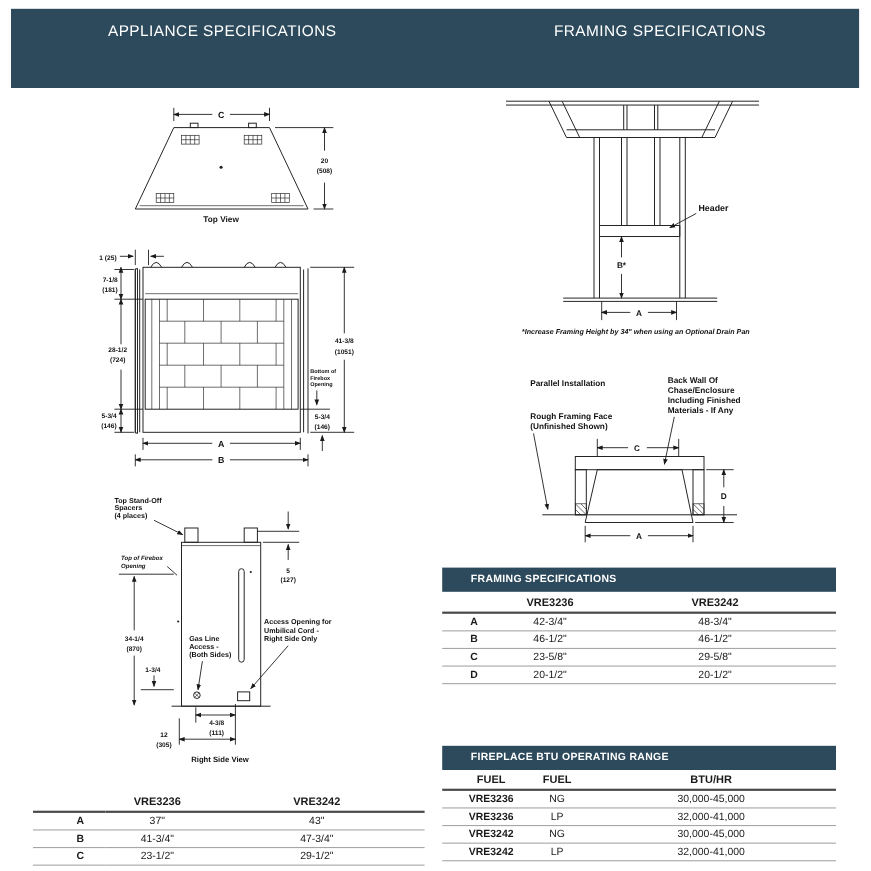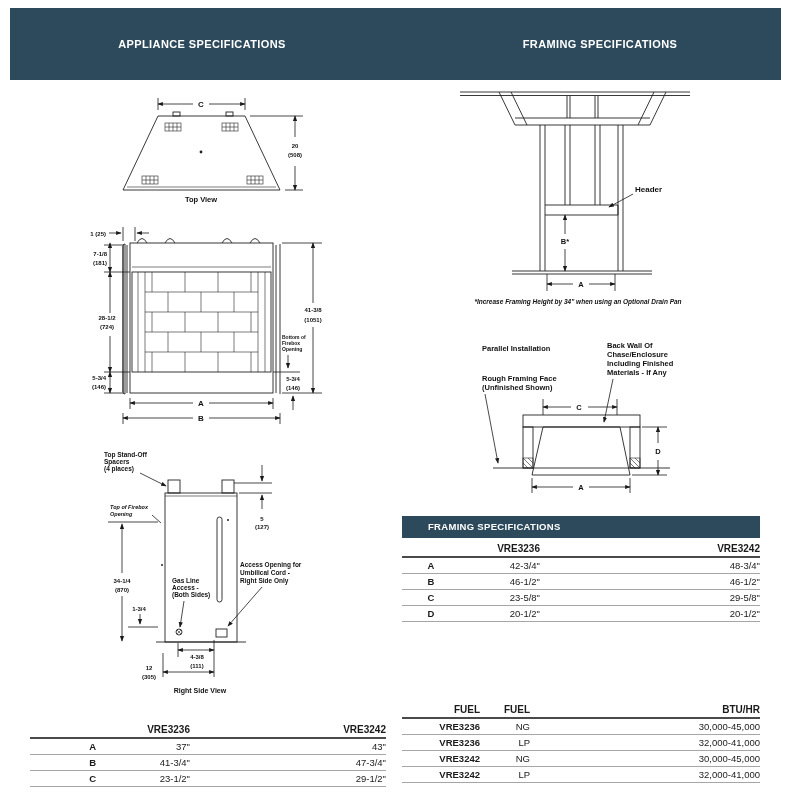--- a/index.html
+++ b/index.html
@@ -1,28 +1,28 @@
 <!DOCTYPE html>
 <html><head>
 <meta charset="utf-8">
 <style>
   html,body{margin:0;padding:0;background:#fff;}
   .page{position:relative;width:792px;height:792px;background:#ffffff;overflow:hidden;
         font-family:"Liberation Sans",sans-serif;color:#1a1a1a;}
   .abs{position:absolute;}
   
   .topbar{position:absolute;left:10px;top:8px;width:771px;height:72px;background:#2d4a5c;}
-  .topbar-title{position:absolute;top:36px;transform:translate(-50%,-50%);
-        color:#fff;font-weight:bold;font-size:11px;letter-spacing:.4px;white-space:nowrap;}
+  .topbar-title{position:absolute;top:20px;transform:translate(-50%,-50%);
+        color:#fff;font-weight:normal;font-size:14px;letter-spacing:.4px;white-space:nowrap;}
   
   .tbar{position:absolute;background:#2d4a5c;color:#fff;font-weight:bold;font-size:9.5px;
         letter-spacing:.3px;line-height:22px;padding-left:26px;box-sizing:border-box;}
   
   table.spec{border-collapse:collapse;table-layout:fixed;width:100%;}
-  table.spec th, table.spec td{padding:0;text-align:right;vertical-align:middle;
+  table.spec th, table.spec td{padding:0;text-align:center;vertical-align:middle;
         font-size:9.5px;white-space:nowrap;overflow:hidden;}
   table.spec th{font-weight:bold;font-size:10px;}
   table.spec thead th{border-bottom:2px solid #4a4a4a;height:15px;}
   table.spec tbody td{border-bottom:1px solid #a6a6a6;height:15px;}
   .rowlab{font-weight:bold;}
   .appl .rowlab{padding-left:20px;}
   .frm thead th.rowlab-h{text-align:center;}
   .frm .rowlab{text-align:center;}
   .valcell{padding-left:6px;}
   .btu th{font-size:10.5px;}
@@ -342,20 +342,23 @@
         </tr>
         <tr>
           <td class="rowlab">D</td>
           <td class="valcell">20-1/2"</td>
           <td class="valcell">20-1/2"</td>
         </tr>
       </tbody>
     </table>
   </div>
 
+  <div class="tbar" style="left:402px;top:678px;width:358px;height:22px">
+    <span>FIREPLACE BTU OPERATING RANGE</span>
+  </div>
   <div class="abs" style="left:402px;top:702px;width:358px">
     <table class="spec btu">
       <colgroup>
           <col style="width:78px">
           <col style="width:50px">
           <col>
         </colgroup>
       <thead>
         <tr>
           <th class="c1">FUEL</th>

